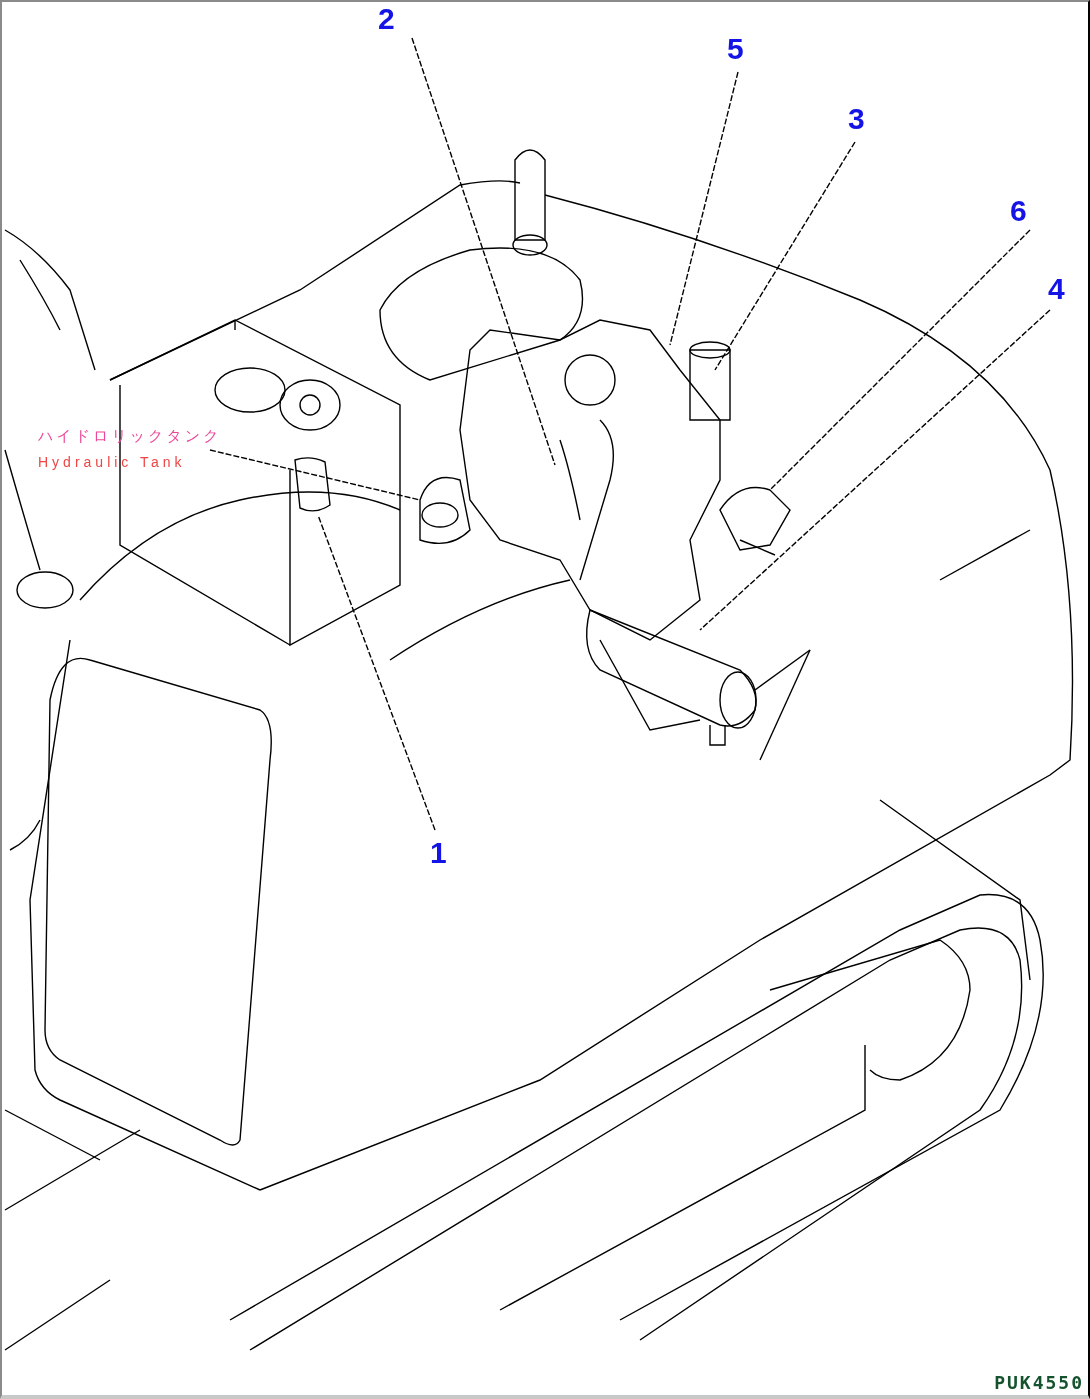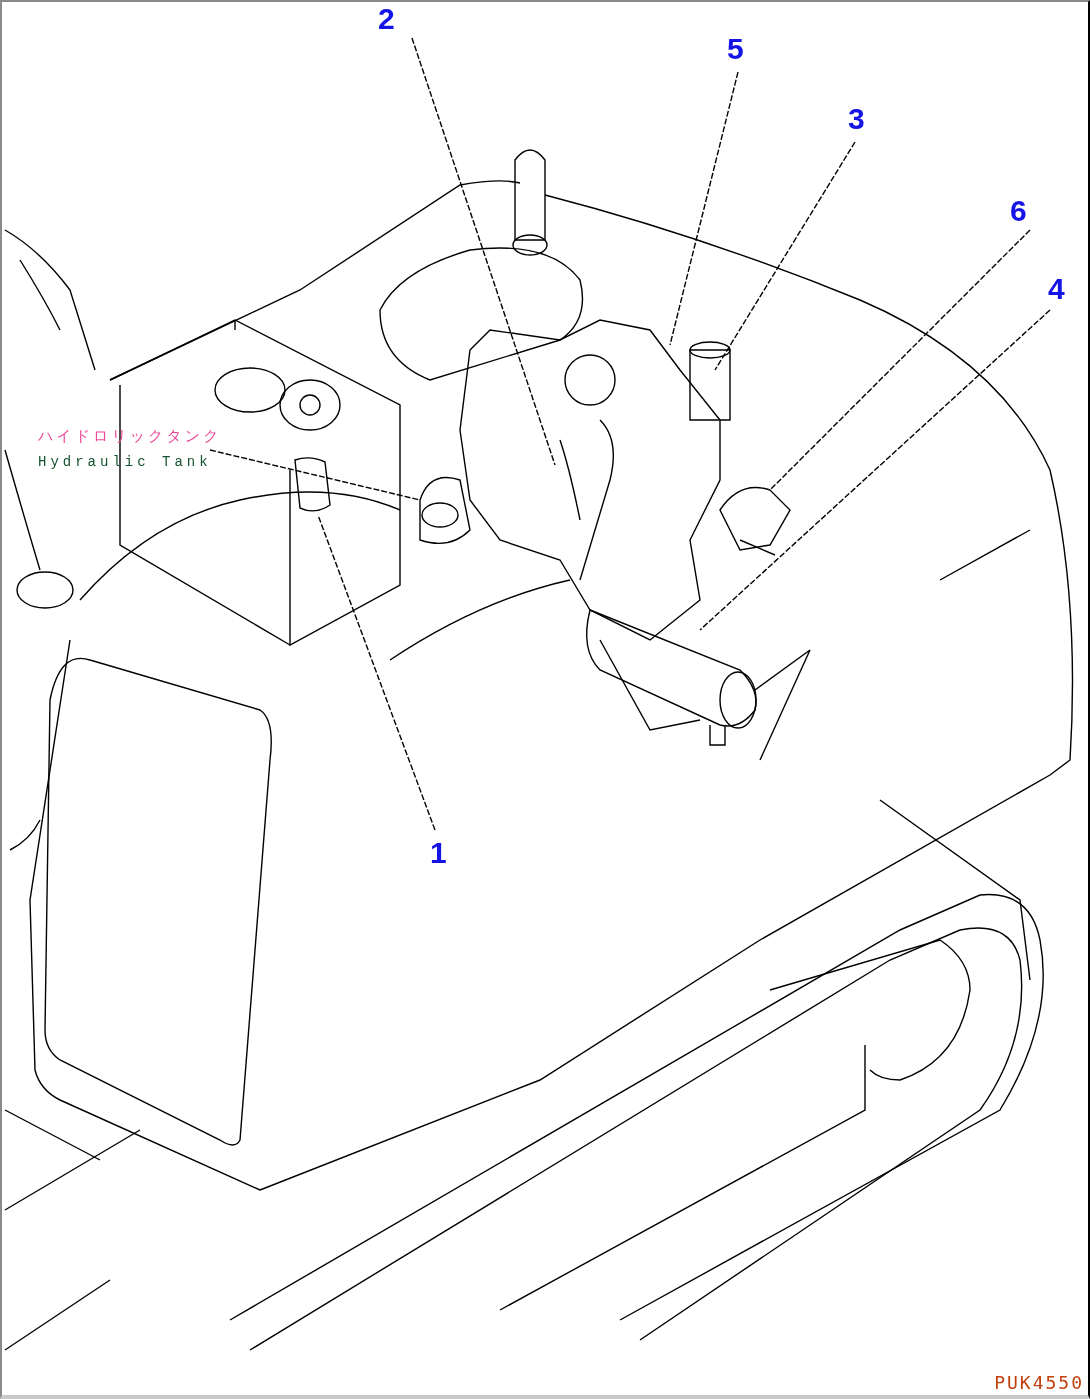--- a/index.html
+++ b/index.html
@@ -1,22 +1,22 @@
 <!DOCTYPE html>
 <html><head>
 <meta charset="utf-8">
 <style>
   html, body { margin: 0; padding: 0; background: #ffffff; }
   body { width: 1090px; height: 1399px; position: relative; overflow: hidden; font-family: "DejaVu Sans", sans-serif; }
   .frame { position: absolute; left: 0; top: 0; width: 1086px; height: 1393px; border-left: 2px solid #8a8a8a; border-top: 2px solid #8a8a8a; border-right: 2px solid #000; border-bottom: 4px solid #c8c8c8; background: #fff; }
   svg.drawing { position: absolute; left: 0; top: 0; }
   .callout { position: absolute; color: #1414e6; font-family: "Liberation Sans", sans-serif; font-weight: bold; font-size: 30px; line-height: 30px; }
   .label-jp { position: absolute; left: 38px; top: 427px; font-family: "DejaVu Sans Mono", monospace; font-size: 15px; letter-spacing: 3px; color: #ec4899; }
-  .label-en { position: absolute; left: 38px; top: 454px; font-family: Liberation Mono, monospace; font-size: 14px; letter-spacing: 4px; color: #14532d; }
-  .drawing-id { position: absolute; right: 6px; bottom: 6px; font-family: "DejaVu Sans Mono", monospace; font-size: 18px; letter-spacing: 2px; color: #c2410c; }
+  .label-en { position: absolute; left: 38px; top: 454px; font-family: Liberation Sans, sans-serif; font-size: 14px; letter-spacing: 4px; color: #ef4444; }
+  .drawing-id { position: absolute; right: 6px; bottom: 6px; font-family: "DejaVu Sans Mono", monospace; font-size: 18px; letter-spacing: 2px; color: #14532d; font-weight: bold; }
 </style>
 </head>
 <body>
 
 <div class="frame"></div>
 
 <svg class="drawing" width="1090" height="1399" viewBox="0 0 1090 1399" fill="none" stroke="#000" stroke-width="1.4">
 
   <g>
     <path d="M110 380 L300 290 L460 185 Q500 178 520 183"></path>

